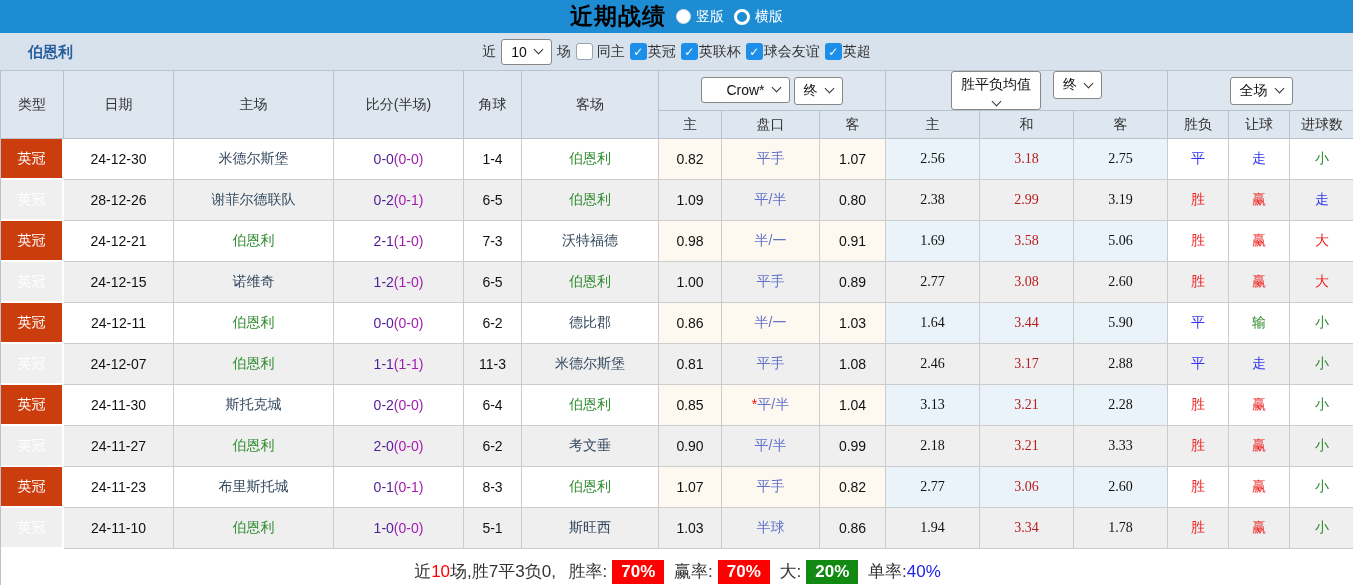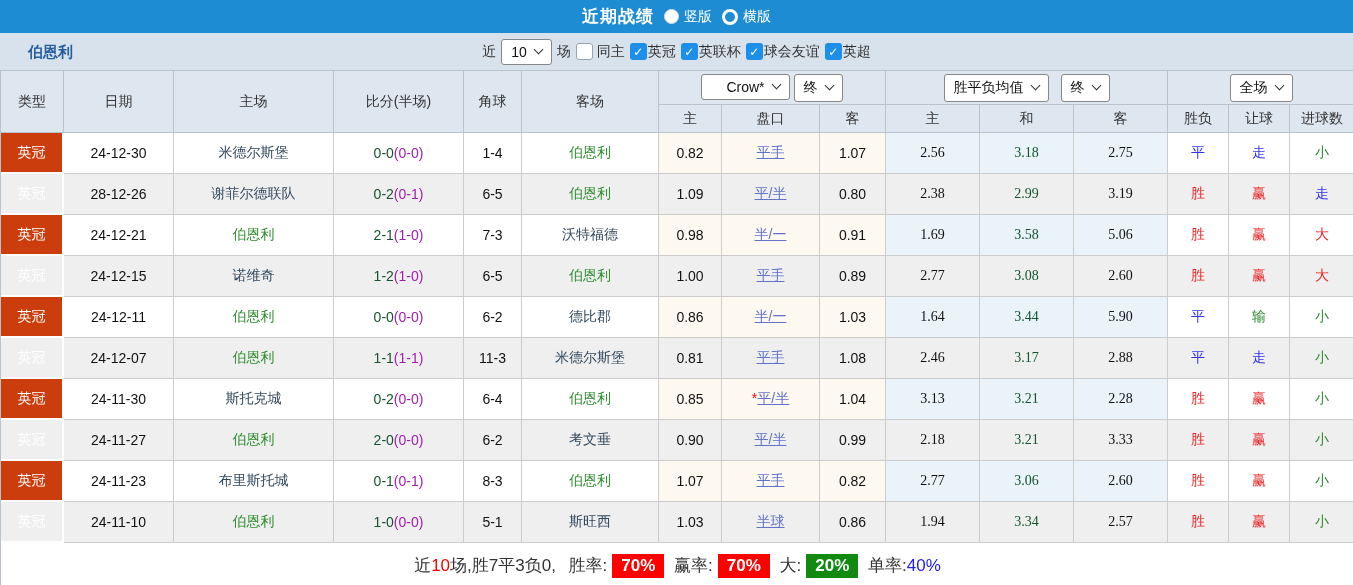--- a/index.html
+++ b/index.html
@@ -1,20 +1,20 @@
 <!DOCTYPE html>
 <html><head>
 <meta charset="utf-8">
 <style>
   * { margin:0; padding:0; box-sizing:border-box; }
   body { font-family:"Liberation Sans","DejaVu Sans",sans-serif; background:#fff; width:1353px; }
 
   
   .titlebar { height:33px; background:#1E8CD3; display:flex; align-items:center; justify-content:center; gap:10px; }
-  .titlebar .maintitle { color:#ffffff; font-size:17px; font-weight:bold; letter-spacing:1px; }
+  .titlebar .maintitle { color:#000000; font-size:23px; font-weight:bold; letter-spacing:1px; }
   .radio-group { display:flex; align-items:center; gap:5px; color:#fff; font-size:14px; }
   .rd { border-radius:50%; display:inline-block; }
   .rd.on { width:15px; height:15px; background:#fff; border:1px solid #d5dde3; }
   .rd.off { width:16px; height:16px; border:3.5px solid #fff; background:transparent; }
 
   
   .filterbar { height:37px; background:#D8E2EC; position:relative; display:flex; align-items:center; justify-content:center; gap:5px; font-size:14px; color:#333; }
   .teamname { position:absolute; left:28px; top:50%; transform:translateY(-50%); font-weight:bold; font-size:15px; color:#28609F; }
   .cb { width:17px; height:17px; border-radius:3px; display:inline-flex; align-items:center; justify-content:center; flex:none; }
   .cb.on { background:#1E8FE8; color:#fff; font-size:12px; font-weight:bold; }
@@ -34,25 +34,25 @@
   td { height:41px; text-align:center; vertical-align:middle; background:#fff; border-right:1px solid #ccc; border-bottom:1px solid #ccc; color:#111; }
   td:last-child { border-right:none; }
   tr.stripe td { background:#EFEFEF; }
   td.cream { background:#FDF8F0; }
   td.lb { background:#E9F3F9;font-family:Liberation Serif, serif; }
   td.type { background:#CB3D0D; color:#fff; border-right:2px solid #fff; border-bottom:2px solid #fff; }
   .c-red { color:#EE2222; }
   .c-blue { color:#3333EE; }
   .c-green { color:#2E8B2E; }
   .c-dark { color:#34495E; }
-  .score-main { color:#14532d; }
+  .score-main { color:#4c1d95; }
   .score-half { color:#a21caf; }
-  .line-txt { color:#6272C8;text-decoration:underline; }
+  .line-txt { color:#6272C8; }
   .star { color:#FF0000; }
-  .draw-odds { color:#14532d; }
+  .draw-odds { color:#b91c1c; }
 
   
   td.summary { height:47px; background:#fff; font-size:17px; color:#333; }
   .badge { display:inline-block; padding:2px 9px; color:#fff; font-weight:bold; margin:0 5px; }
   .badge.red { background:#FF0000; }
   .badge.green { background:#128A12; }
   .num-red { color:#FF0000; }
   .val-blue { color:#2222EE; }
   .sum-gap { margin-left:8px; }
 
@@ -132,21 +132,21 @@
       <th colspan="3">
         <span class="sel" style="margin-right:4px;padding-left:24px;">
           <span>Crow*</span>
           <span class="chev"></span>
         </span><span class="sel">
           <span>终</span>
           <span class="chev"></span>
         </span>
       </th>
       <th colspan="3">
-        <span class="sel" style="margin-right:12px;">
+        <span class="sel" style="margin-right:12px;flex-direction:column;">
           <span>胜平负均值</span>
           <span class="chev"></span>
         </span><span class="sel">
           <span>终</span>
           <span class="chev"></span>
         </span>
       </th>
       <th colspan="3">
         <span class="sel">
           <span>全场</span>
@@ -325,21 +325,21 @@
         <td>24-11-10</td>
         <td class="c-green">伯恩利</td>
         <td><span class="score-main">1-0</span><span class="score-half">(0-0)</span></td>
         <td>5-1</td>
         <td class="c-dark">斯旺西</td>
         <td class="cream">1.03</td>
         <td class="cream"><span class="line-txt">半球</span></td>
         <td class="cream">0.86</td>
         <td class="lb">1.94</td>
         <td class="lb"><span class="draw-odds">3.34</span></td>
-        <td class="lb">2.57</td>
+        <td class="lb">1.78</td>
         <td class="c-red">胜</td>
         <td class="c-red">赢</td>
         <td class="c-green">小</td>
       </tr>
     </tbody>
   <tfoot>
     <tr>
       <td colspan="15" class="summary">
         <span>近</span><span class="num-red">10</span><span>场,胜7平3负0,</span>
         <span class="sum-gap">胜率:</span><span class="badge red">70%</span>

